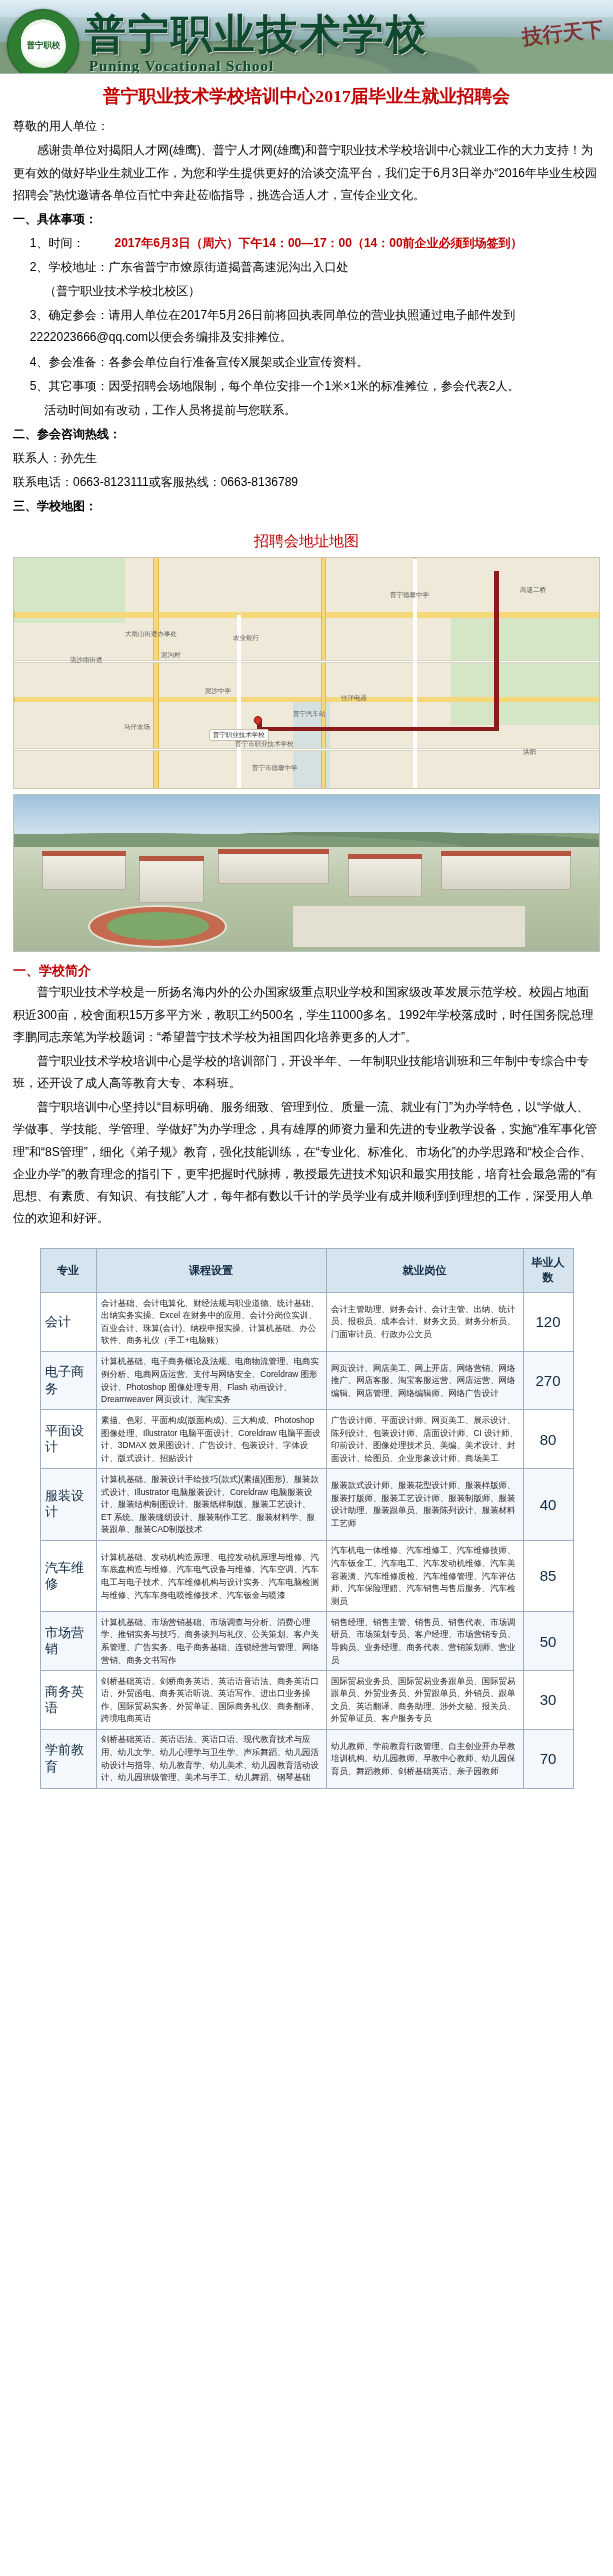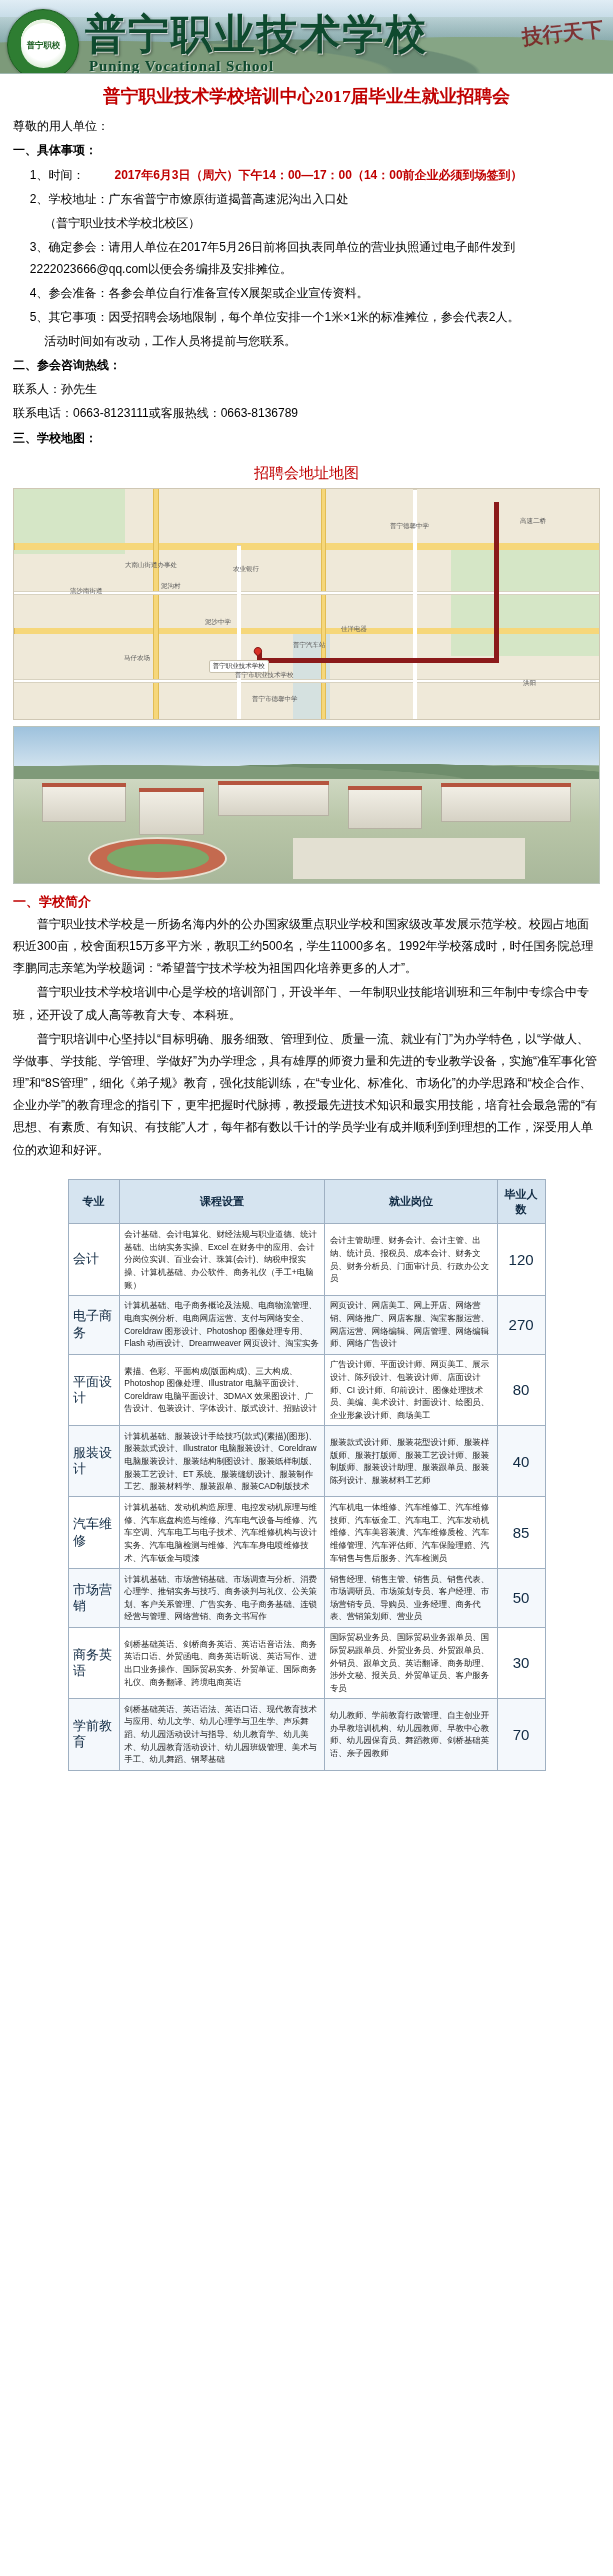--- a/index.html
+++ b/index.html
@@ -163,21 +163,21 @@
     background: #c46a4f; border:2.8px solid #e7e2d4;
   }
   .campus .trackin { position:absolute; border-radius:50%; background:#7ea86a; }
   .campus .plaza { position:absolute; background:#e3e0d2; }
 
   
   .intro-head { color:#c00000; font-weight:bold; font-size:13px; margin:5.6px 0 1.9px 0; padding-left:13px; }
 
   
   table.majors {
-    width: 478px; margin: 9.3px auto 15px; border-collapse: collapse;
+    width: 534px; margin: 9.3px auto 15px; border-collapse: collapse;
     font-size: 9.3px; background:#fff;
   }
   table.majors th, table.majors td {
     border: 0.9px solid #9fb0c2; vertical-align: middle; padding: 3.7px 4.6px;
   }
   table.majors thead th {
     background: #d6e4f0; font-weight: bold; font-size: 11px; text-align:center; padding:6.5px 3.7px;
     color:#102a43;
   }
   td.major-name {
@@ -203,20 +203,21 @@
     </div>
     <div class="school-name-cn">普宁职业技术学校</div>
     <div class="school-name-en">Puning Vocational School</div>
     <div class="calligraphy">技行天下</div>
   </div>
 
   <div class="main-title">普宁职业技术学校培训中心2017届毕业生就业招聘会</div>
 
   <div class="content">
     <p>尊敬的用人单位：</p>
+    <p class="indent">感谢贵单位对揭阳人才网(雄鹰)、普宁人才网(雄鹰)和普宁职业技术学校培训中心就业工作的大力支持！为更有效的做好毕业生就业工作，为您和学生提供更好的洽谈交流平台，我们定于6月3日举办“2016年毕业生校园招聘会”热忱邀请各单位百忙中奔赴莅临指导，挑选合适人才，宣传企业文化。</p>
 
     <p class="sec-head">一、具体事项：</p>
 
     <p class="list-item">
       <span>1、时间：</span><span class="red bold">2017年6月3日（周六）下午14：00—17：00（14：00前企业必须到场签到）</span>
     </p>
     <p class="list-item">
       <span>2、学校地址：</span><span>广东省普宁市燎原街道揭普高速泥沟出入口处</span>
     </p>
     <p class="sub-indent">（普宁职业技术学校北校区）</p>

